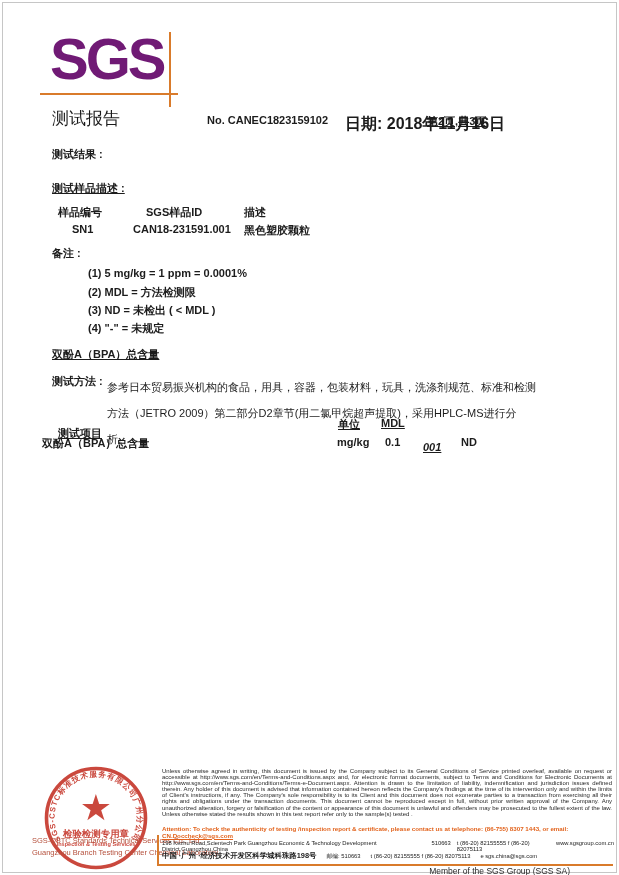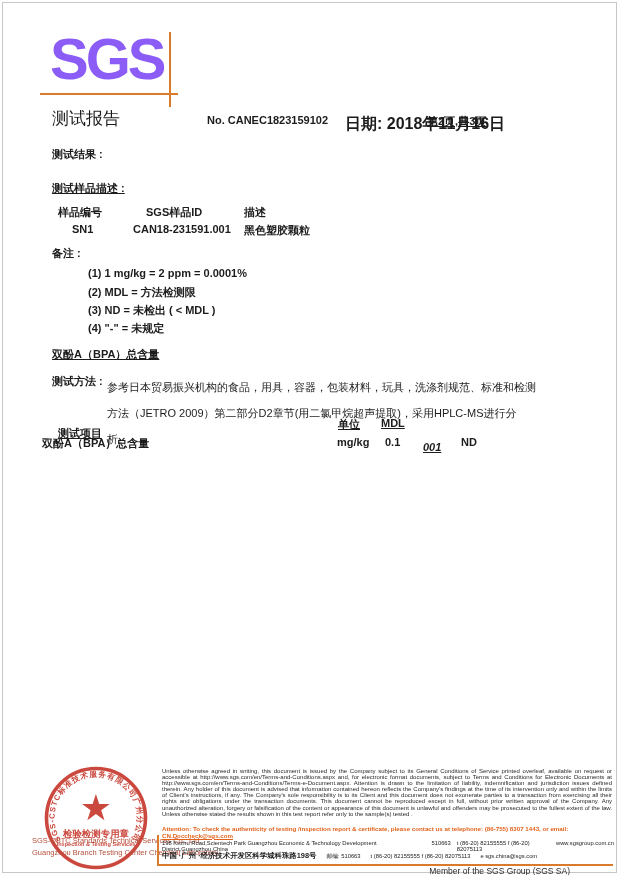--- a/index.html
+++ b/index.html
@@ -3,21 +3,21 @@
 <meta charset="utf-8">
 <style>
   html,body{margin:0;padding:0;background:#fff;}
   .page{position:relative;width:619px;height:875px;background:#ffffff;overflow:hidden;
         font-family:"Liberation Sans","DejaVu Sans",sans-serif;color:#1c1c1c;}
   .page-border{position:absolute;inset:2px;border:1px solid #c6c6c6;pointer-events:none;}
   .abs{position:absolute;white-space:nowrap;}
 
   
   .logo-text{position:absolute;left:50px;top:30px;font-size:58px;font-weight:bold;
-             color:#8b5cf6;letter-spacing:-3px;line-height:1;}
+             color:#701a75;letter-spacing:-3px;line-height:1;}
   .logo-hline{position:absolute;left:40px;top:93px;width:138px;height:2px;background:#d97b2b;}
   .logo-vline{position:absolute;left:169px;top:32px;width:2px;height:75px;background:#d97b2b;}
 
   
   .hdr-title{left:52px;top:107px;font-size:17px;font-weight:normal;}
   .hdr-no{left:207px;top:114px;font-size:11px;font-weight:bold;}
   .hdr-date{left:345px;top:114px;font-size:16px;font-weight:bold;}
   .hdr-pages{left:427px;top:114px;font-size:11px;font-weight:bold;text-decoration:underline;}
 
   .txt{font-size:11px;font-weight:bold;}
@@ -83,21 +83,21 @@
   <div class="abs txt b u sample-heading">测试样品描述 :</div>
 
   <div class="abs txt b s-h1">样品编号</div>
   <div class="abs txt b s-h2">SGS样品ID</div>
   <div class="abs txt b s-h3">描述</div>
   <div class="abs txt s-r1">SN1</div>
   <div class="abs txt s-r2">CAN18-231591.001</div>
   <div class="abs txt s-r3">黑色塑胶颗粒</div>
 
   <div class="abs txt notes-label">备注 :</div>
-  <div class="abs txt note-0">(1) 1 mg/kg = 2 ppm = 0.0001%</div>
+  <div class="abs txt note-0">(1) 5 mg/kg = 1 ppm = 0.0001%</div>
   <div class="abs txt note-1">(2) MDL = 方法检测限</div>
   <div class="abs txt note-2">(3) ND = 未检出 ( &lt; MDL )</div>
   <div class="abs txt note-3">(4) "-" = 未规定</div>
 
   <div class="abs txt b u bpa-heading">双酚A（BPA）总含量</div>
   <div class="abs txt method-label">测试方法 :</div>
   <div class="method-text">参考日本贸易振兴机构的食品，用具，容器，包装材料，玩具，洗涤剂规范、标准和检测方法（JETRO 2009）第二部分D2章节(用二氯甲烷超声提取)，采用HPLC-MS进行分析。</div>
 
   <div class="abs txt b u t2-h1">测试项目</div>
   <div class="abs txt b u t2-h2">单位</div>

